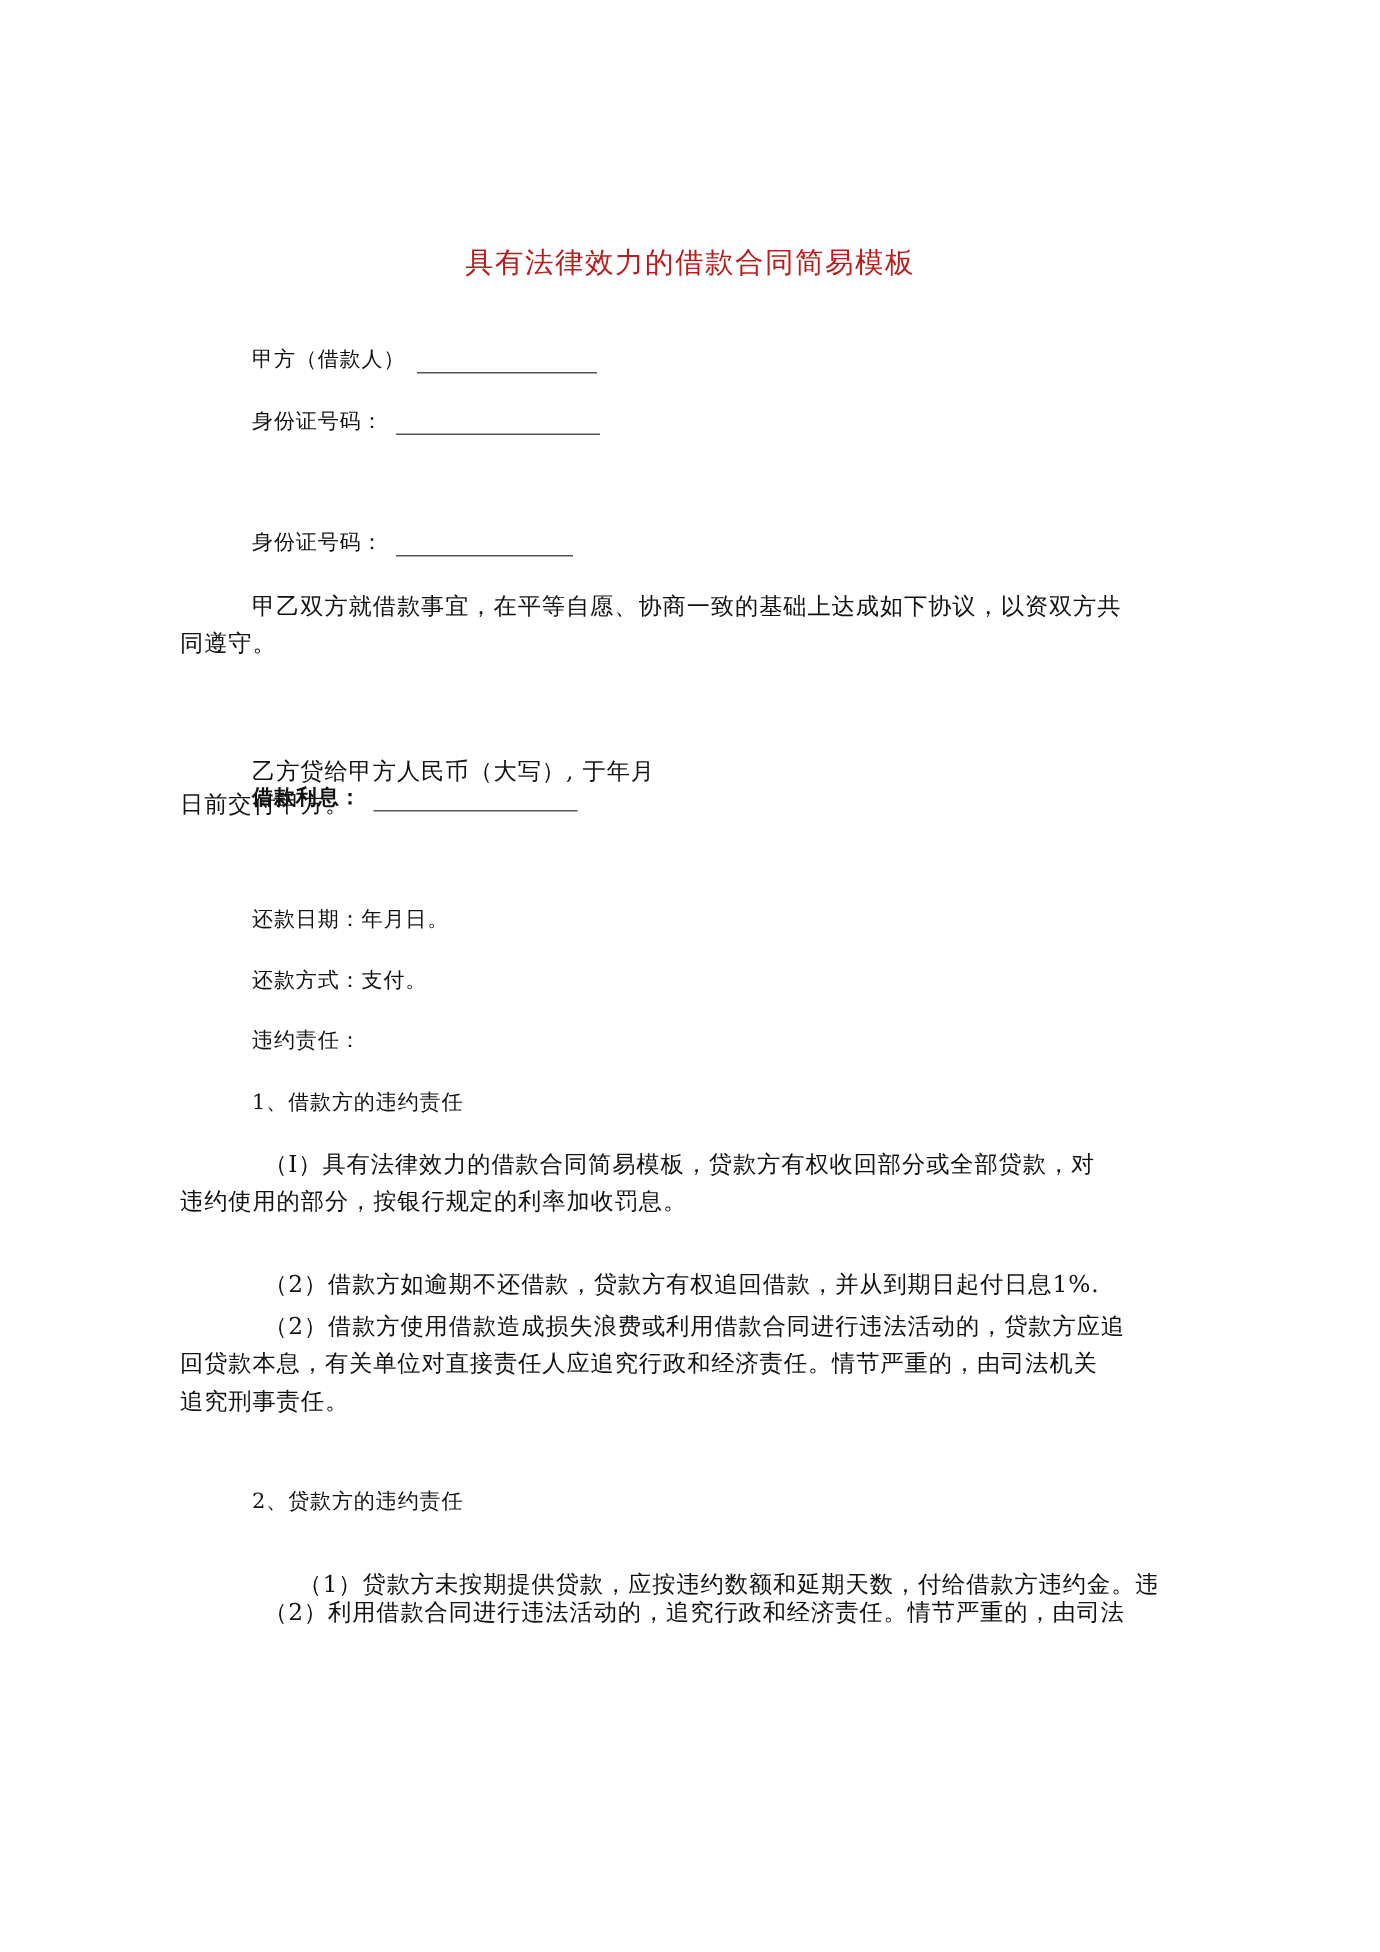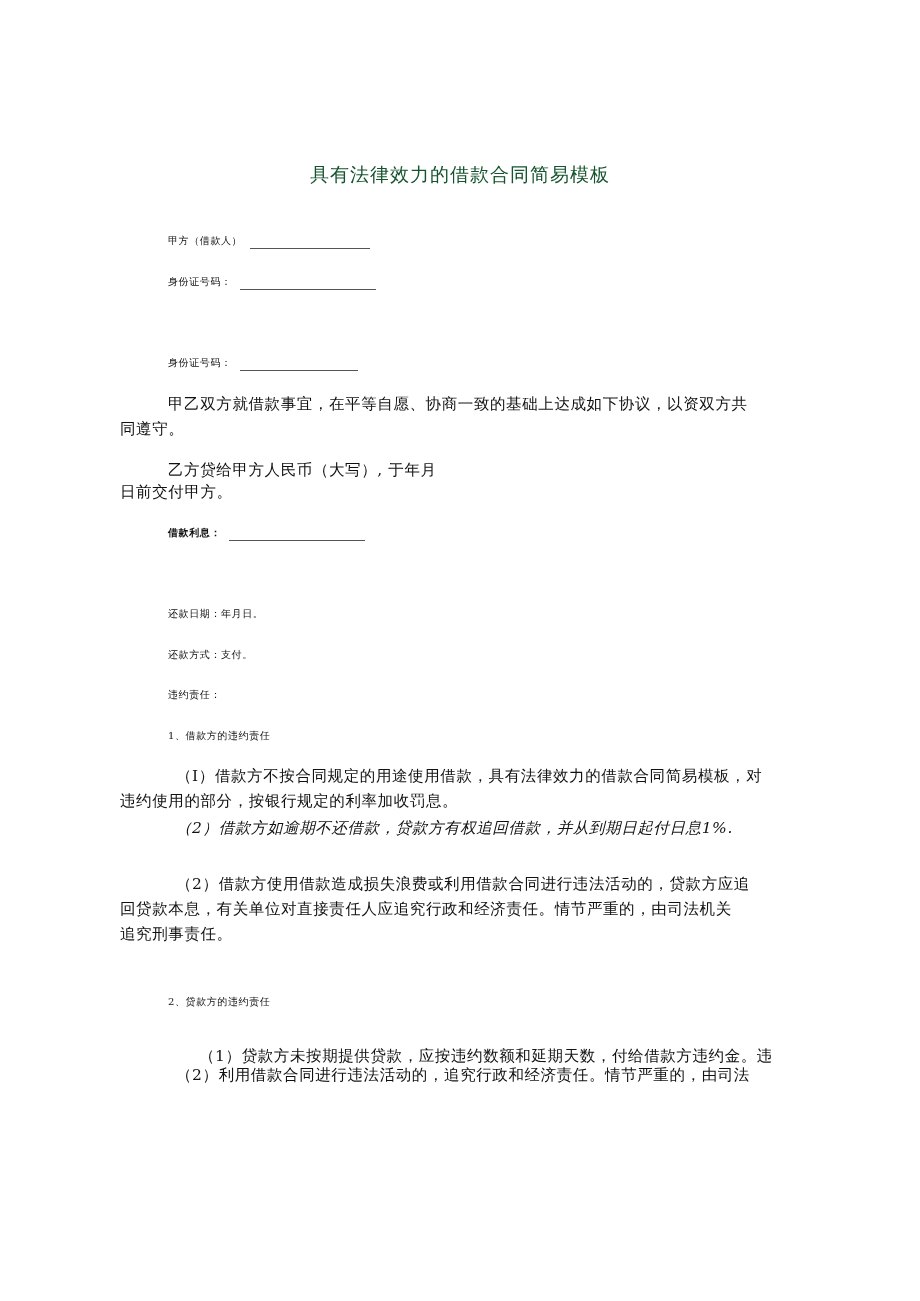--- a/index.html
+++ b/index.html
@@ -23,38 +23,38 @@
       background: #ffffff;
     }
     .title {
       position: absolute;
       top: 162px;
       left: 0;
       width: 920px;
       text-align: center;
       font-size: 19px;
       letter-spacing: 1px;
-      color: #14532d;
+      color: #b91c1c;
       font-family: Liberation Serif, serif;
     }
     .para {
       position: absolute;
       left: 120px;
       width: 660px;
       font-size: 15.5px;
       line-height: 25px;
       letter-spacing: 0.6px;
       text-indent: 48px;
       text-align: justify;
       white-space: normal;
     }
     .field {
       position: absolute;
       left: 168px;
-      font-size: 10px;
+      font-size: 14px;
       line-height: 25px;
       letter-spacing: 0.6px;
       display: flex;
       align-items: flex-end;
     }
     .blank {
       display: inline-block;
       border-bottom: 1px solid #555;
       height: 14px;
       margin-left: 8px;
@@ -83,21 +83,21 @@
     <span>身份证号码：</span>
     <span class="blank" style="width:118px;"></span>
   </div>
 
   <div class="para" style="top:392px; text-indent:0;">
     <span class="line" style="padding-left:48px;">甲乙双方就借款事宜，在平等自愿、协商一致的基础上达成如下协议，以资双方共</span>
     <span class="line">同遵守。</span>
   </div>
 
   <div class="para" style="top:458px; text-indent:0;">
-    <span class="line" style="padding-left:48px;">乙方贷给甲方人民币（大写）, 于年月</span>
+    <span class="line" style="padding-left:48px;margin-top:44px;">乙方贷给甲方人民币（大写）, 于年月</span>
     <span class="line" style="margin-top:-3px;">日前交付甲方。</span>
   </div>
 
   <div class="field" style="top:520px;font-weight:bold;">
     <span>借款利息：</span>
     <span class="blank" style="width:136px;"></span>
   </div>
 
   <div class="field" style="top:601px;">
     <span>还款日期：年月日。</span>
@@ -107,25 +107,25 @@
   </div>
   <div class="field" style="top:682px;">
     <span>违约责任：</span>
   </div>
 
   <div class="field" style="top:723px;">
     <span>1、借款方的违约责任</span>
   </div>
 
   <div class="para" style="top:764px; text-indent:0;">
-    <span class="line" style="padding-left:56px;">（I）借款方不按合同规定的用途使用借款，具有法律效力的借款合同简易模板，对</span>
+    <span class="line" style="padding-left:56px;">（I）具有法律效力的借款合同简易模板，贷款方有权收回部分或全部贷款，对</span>
     <span class="line">违约使用的部分，按银行规定的利率加收罚息。</span>
   </div>
 
-  <div class="para" style="top:816px; text-indent:0;font-style:italic;">
+  <div class="para" style="top:844px; text-indent:0;">
     <span class="line" style="padding-left:56px;">（2）借款方如逾期不还借款，贷款方有权追回借款，并从到期日起付日息1%.</span>
   </div>
 
   <div class="para" style="top:872px; text-indent:0;">
     <span class="line" style="padding-left:56px;">（2）借款方使用借款造成损失浪费或利用借款合同进行违法活动的，贷款方应追</span>
     <span class="line">回贷款本息，有关单位对直接责任人应追究行政和经济责任。情节严重的，由司法机关</span>
     <span class="line">追究刑事责任。</span>
   </div>
 
   <div class="field" style="top:957px;margin-top:32px;">

